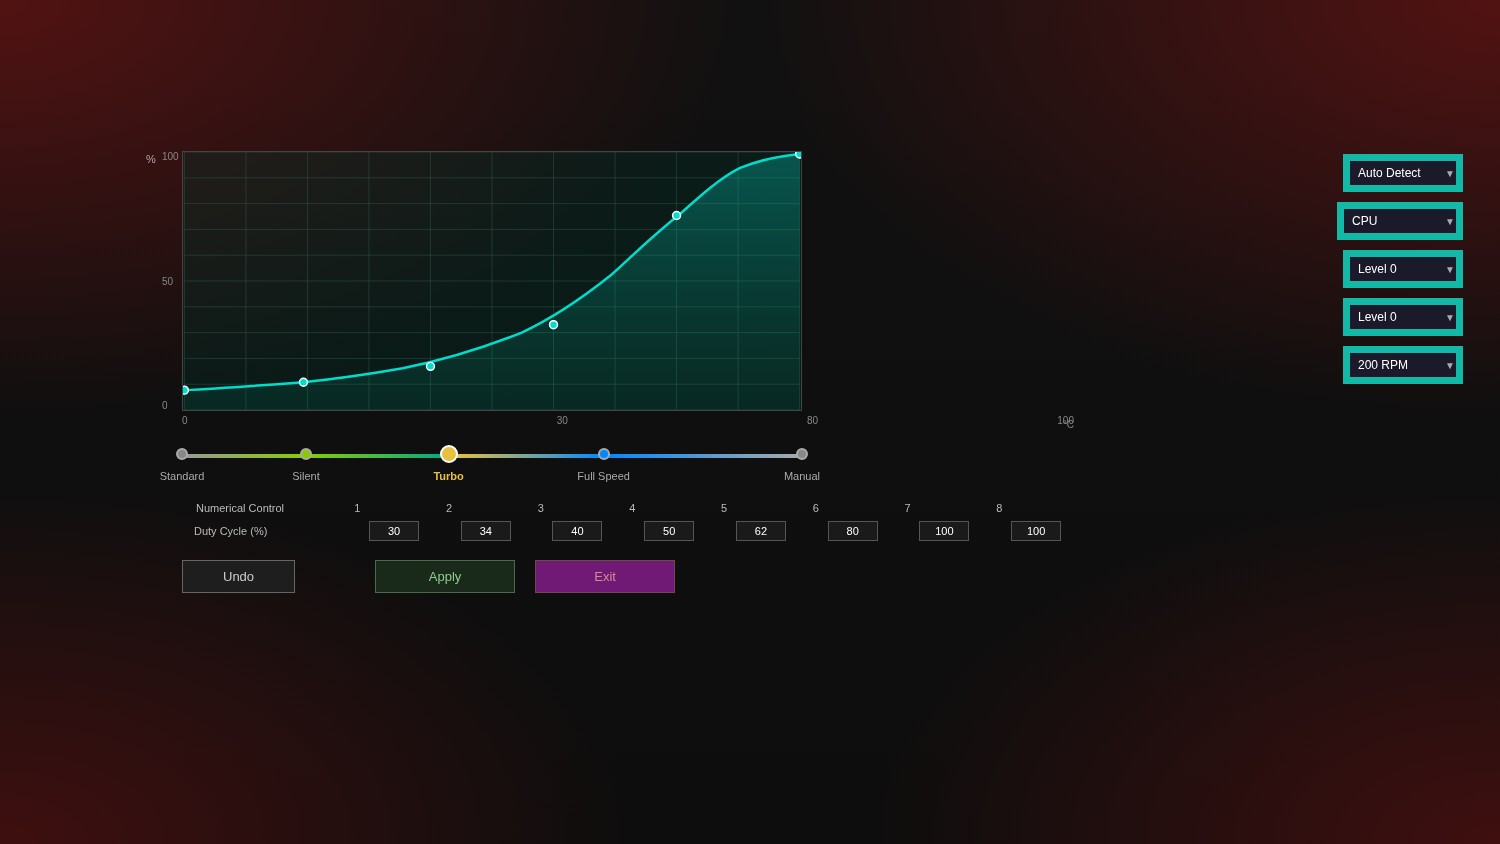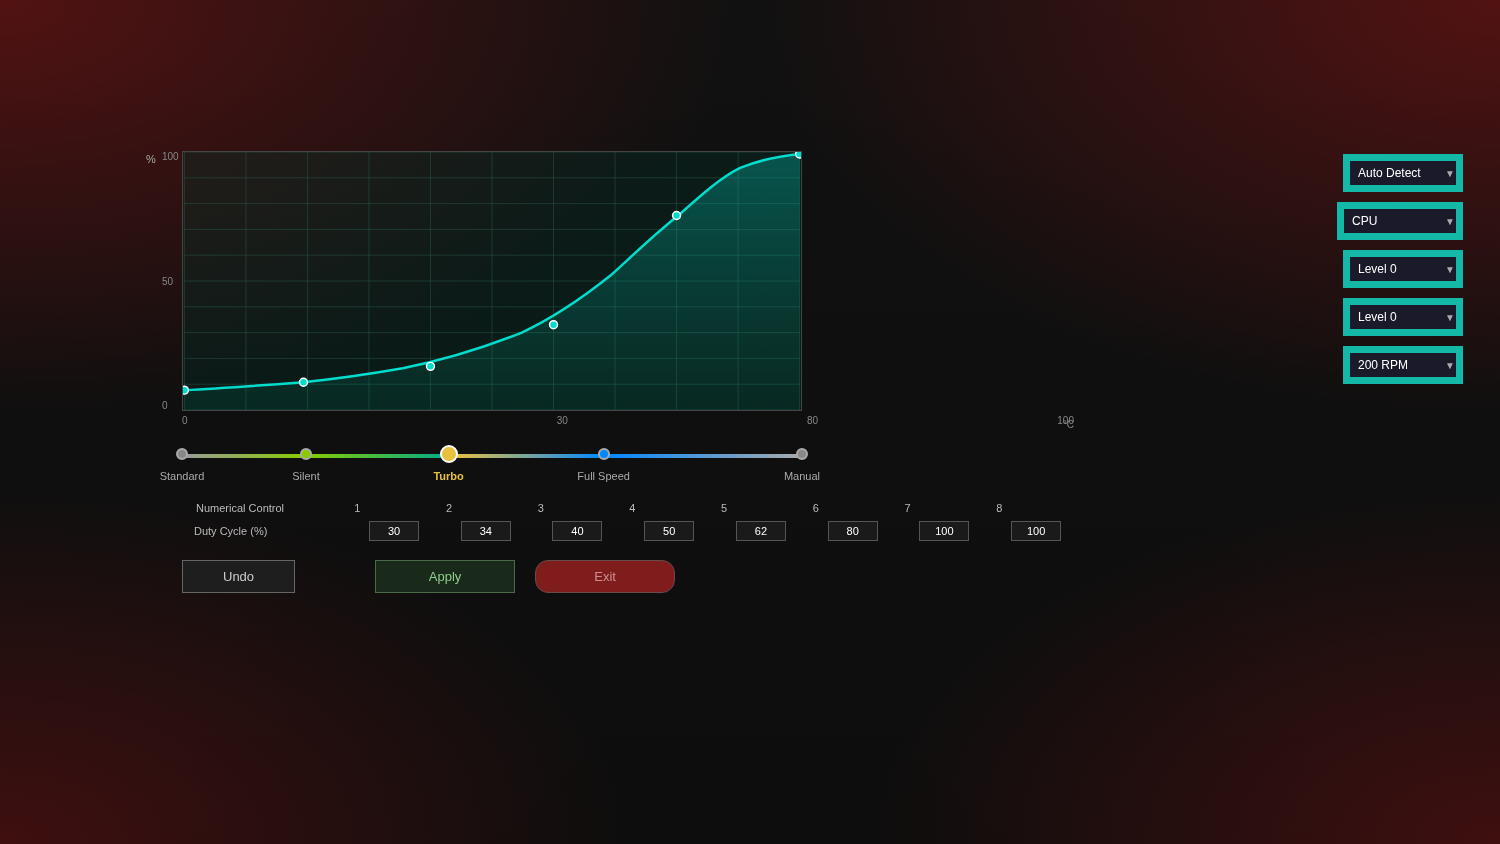--- a/index.html
+++ b/index.html
@@ -239,24 +239,23 @@
       min-width: 110px;
     }
 
     .btn-apply {
       background: #1a2a1a;
       border-color: #4a6a4a;
       color: #8fcc8f;
     }
 
     .btn-exit {
-      background: #7f1d1d;
+      background: #701a75;
       border-color: #6a4a4a;
       color: #cc8f8f;
-      border-radius: 13px;
     }
 
     
     .right-panel {
       width: 390px;
       display: flex;
       flex-direction: column;
       gap: 12px;
     }
 

